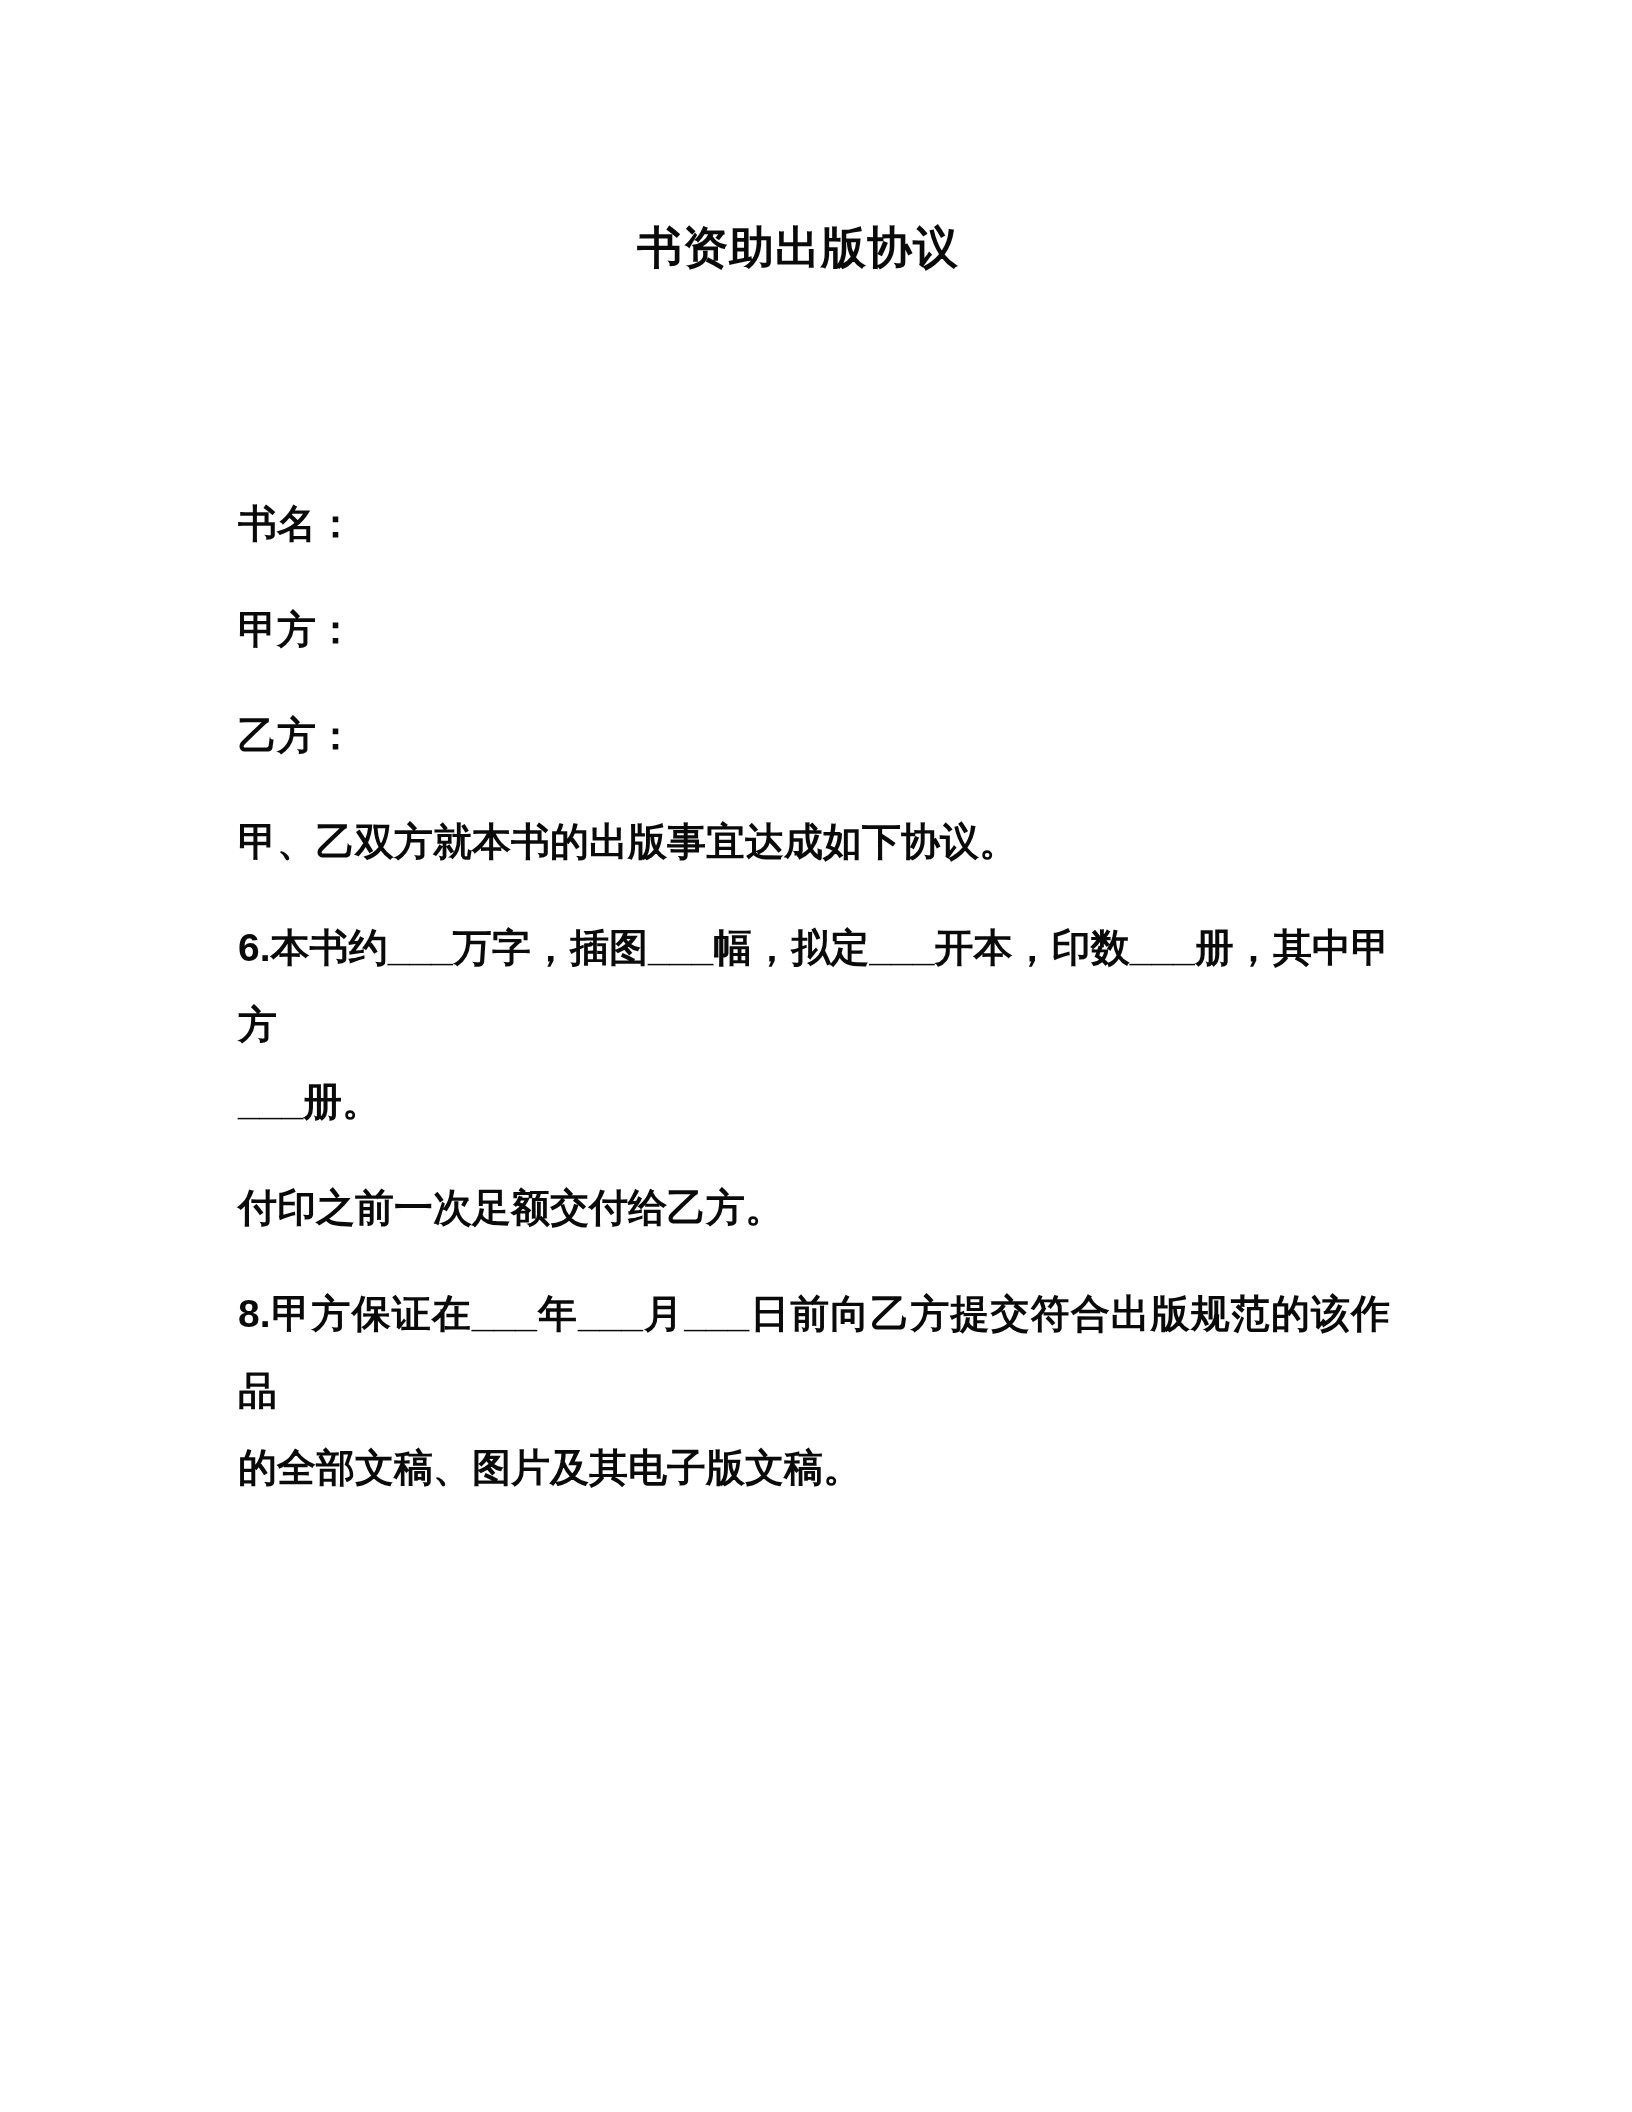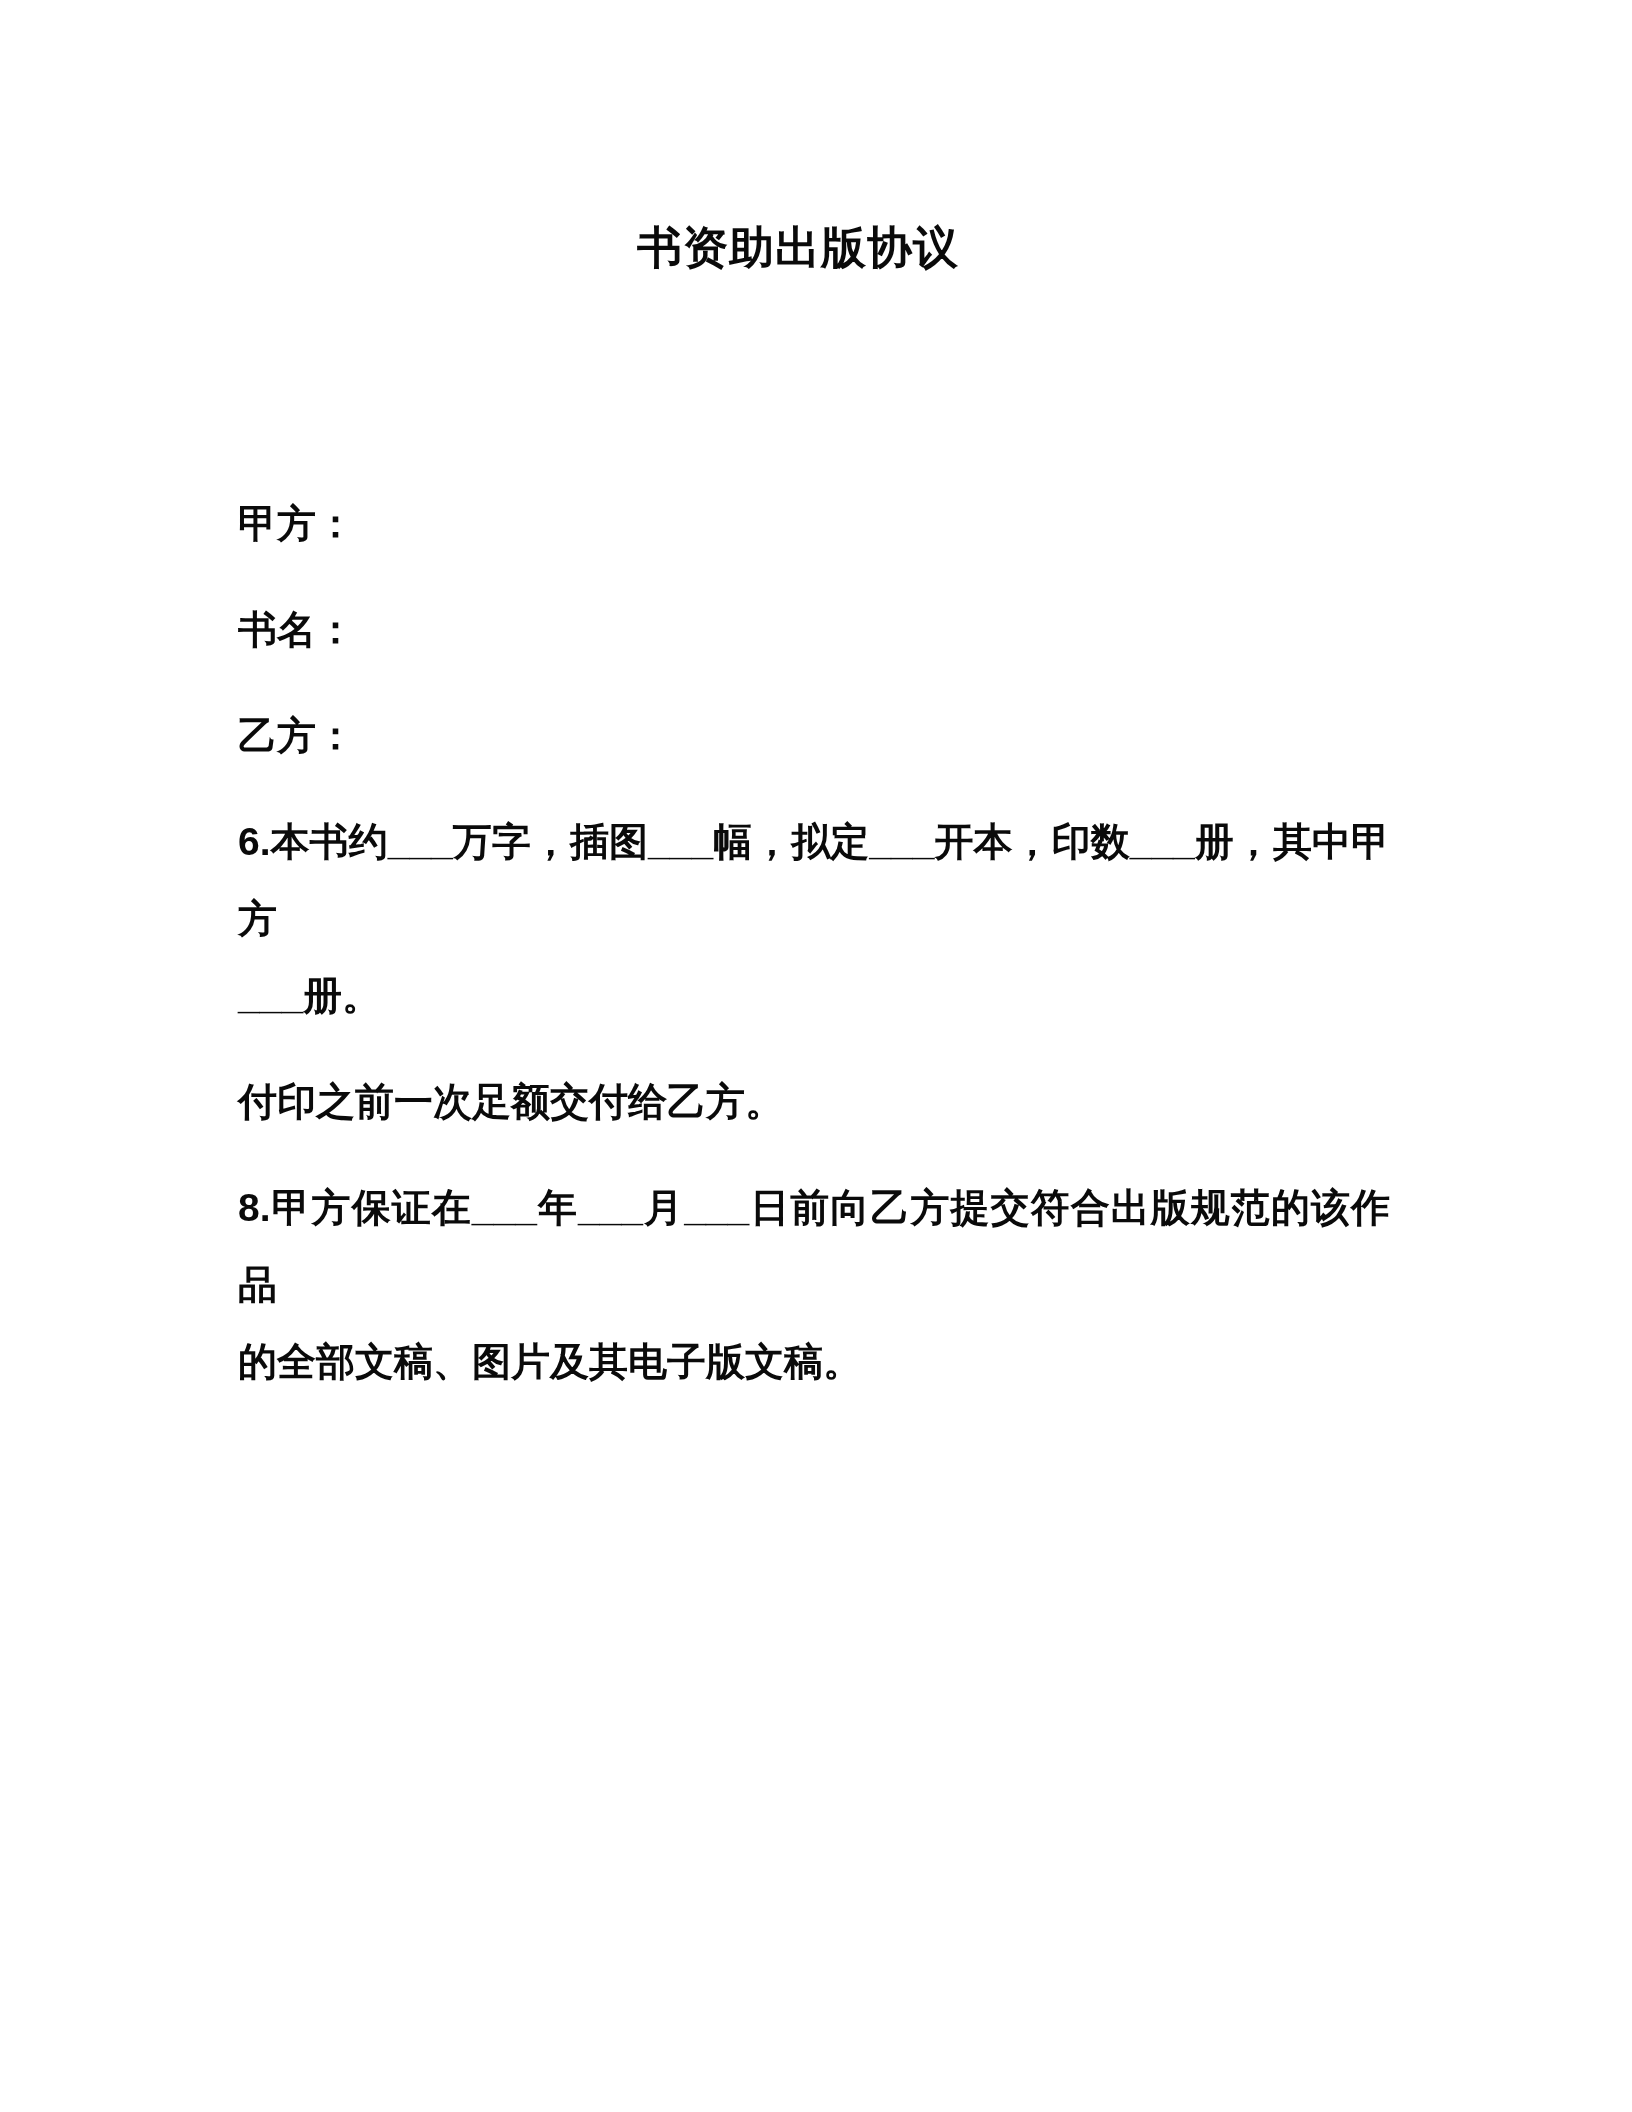--- a/index.html
+++ b/index.html
@@ -53,31 +53,34 @@
 </head>
 <body>
 
 <div class="page">
 
   <div class="doc-title">书资助出版协议</div>
 
   <div class="doc-body">
 
     <div class="para">
-      <div class="line">甲方：</div>
+      <div class="line">书名：</div>
     </div>
 
     <div class="para">
-      <div class="line">书名：</div>
+      <div class="line">甲方：</div>
     </div>
 
     <div class="para">
       <div class="line">乙方：</div>
     </div>
 
+    <div class="para">
+      <div class="line">甲、乙双方就本书的出版事宜达成如下协议。</div>
+    </div>
 
     <div class="para">
       <div class="line full">6.本书约___万字，插图___幅，拟定___开本，印数___册，其中甲方</div>
       <div class="line">___册。</div>
     </div>
 
 
     <div class="para">
       <div class="line">付印之前一次足额交付给乙方。</div>
     </div>

